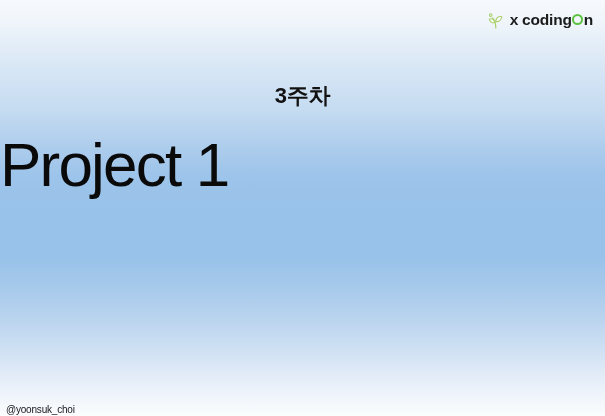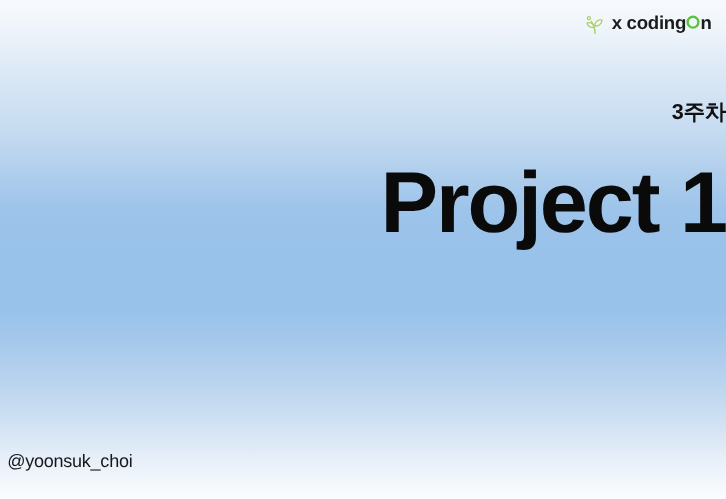--- a/index.html
+++ b/index.html
@@ -79,36 +79,36 @@
     top: -0.5px;
     margin: 0 0.5px;
   }
 
   
   #eyebrow {
     position: absolute;
     top: 84px;
     left: 0;
     width: 100%;
-    text-align: right;
-    font-size: 18px;
+    text-align: center;
+    font-size: 22px;
     font-weight: bold;
     color: #111111;
     letter-spacing: -0.3px;
     line-height: 1.1;
   }
 
   #title {
     position: absolute;
     top: 132px;
     left: 0;
     width: 100%;
-    text-align: right;
-    font-size: 72px;
-    font-weight: bold;
+    text-align: left;
+    font-size: 62px;
+    font-weight: normal;
     color: #0a0a0a;
     letter-spacing: -1.8px;
     line-height: 1.05;
     white-space: nowrap;
   }
 
   #subtitle {
     position: absolute;
     top: 264px;
     left: 0;
@@ -118,22 +118,22 @@
     font-weight: bold;
     color: #0a0a0a;
     letter-spacing: -1.6px;
     line-height: 1.15;
     white-space: nowrap;
   }
 
   #handle {
     position: absolute;
     left: 6px;
-    bottom: 24px;
-    font-size: 15px;
+    bottom: 1px;
+    font-size: 10px;
     font-weight: normal;
     color: #17171c;
     letter-spacing: -0.2px;
     line-height: 1;
   }
 </style>
 </head>
 <body>
 
 <div id="slide">

